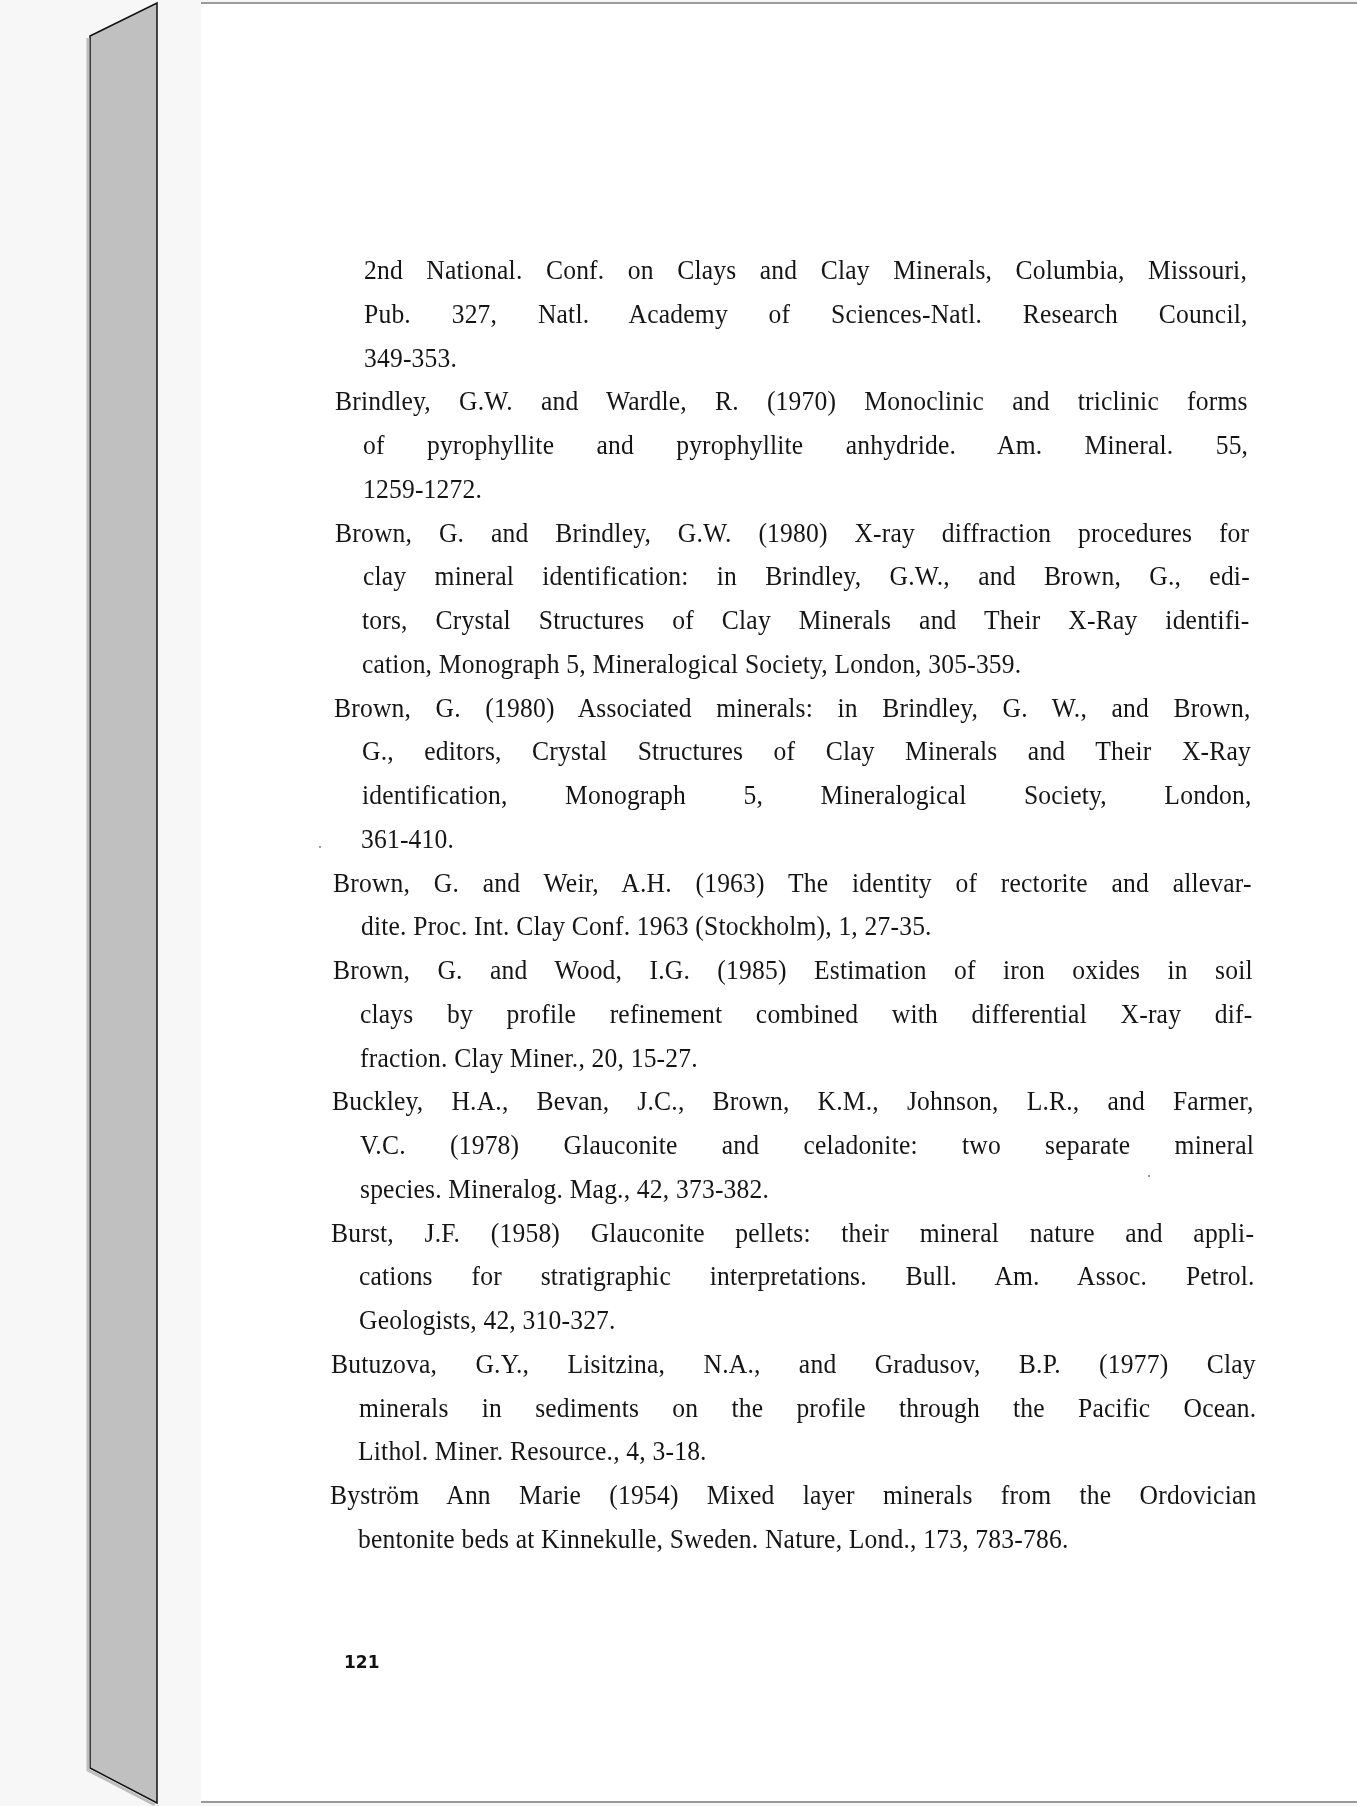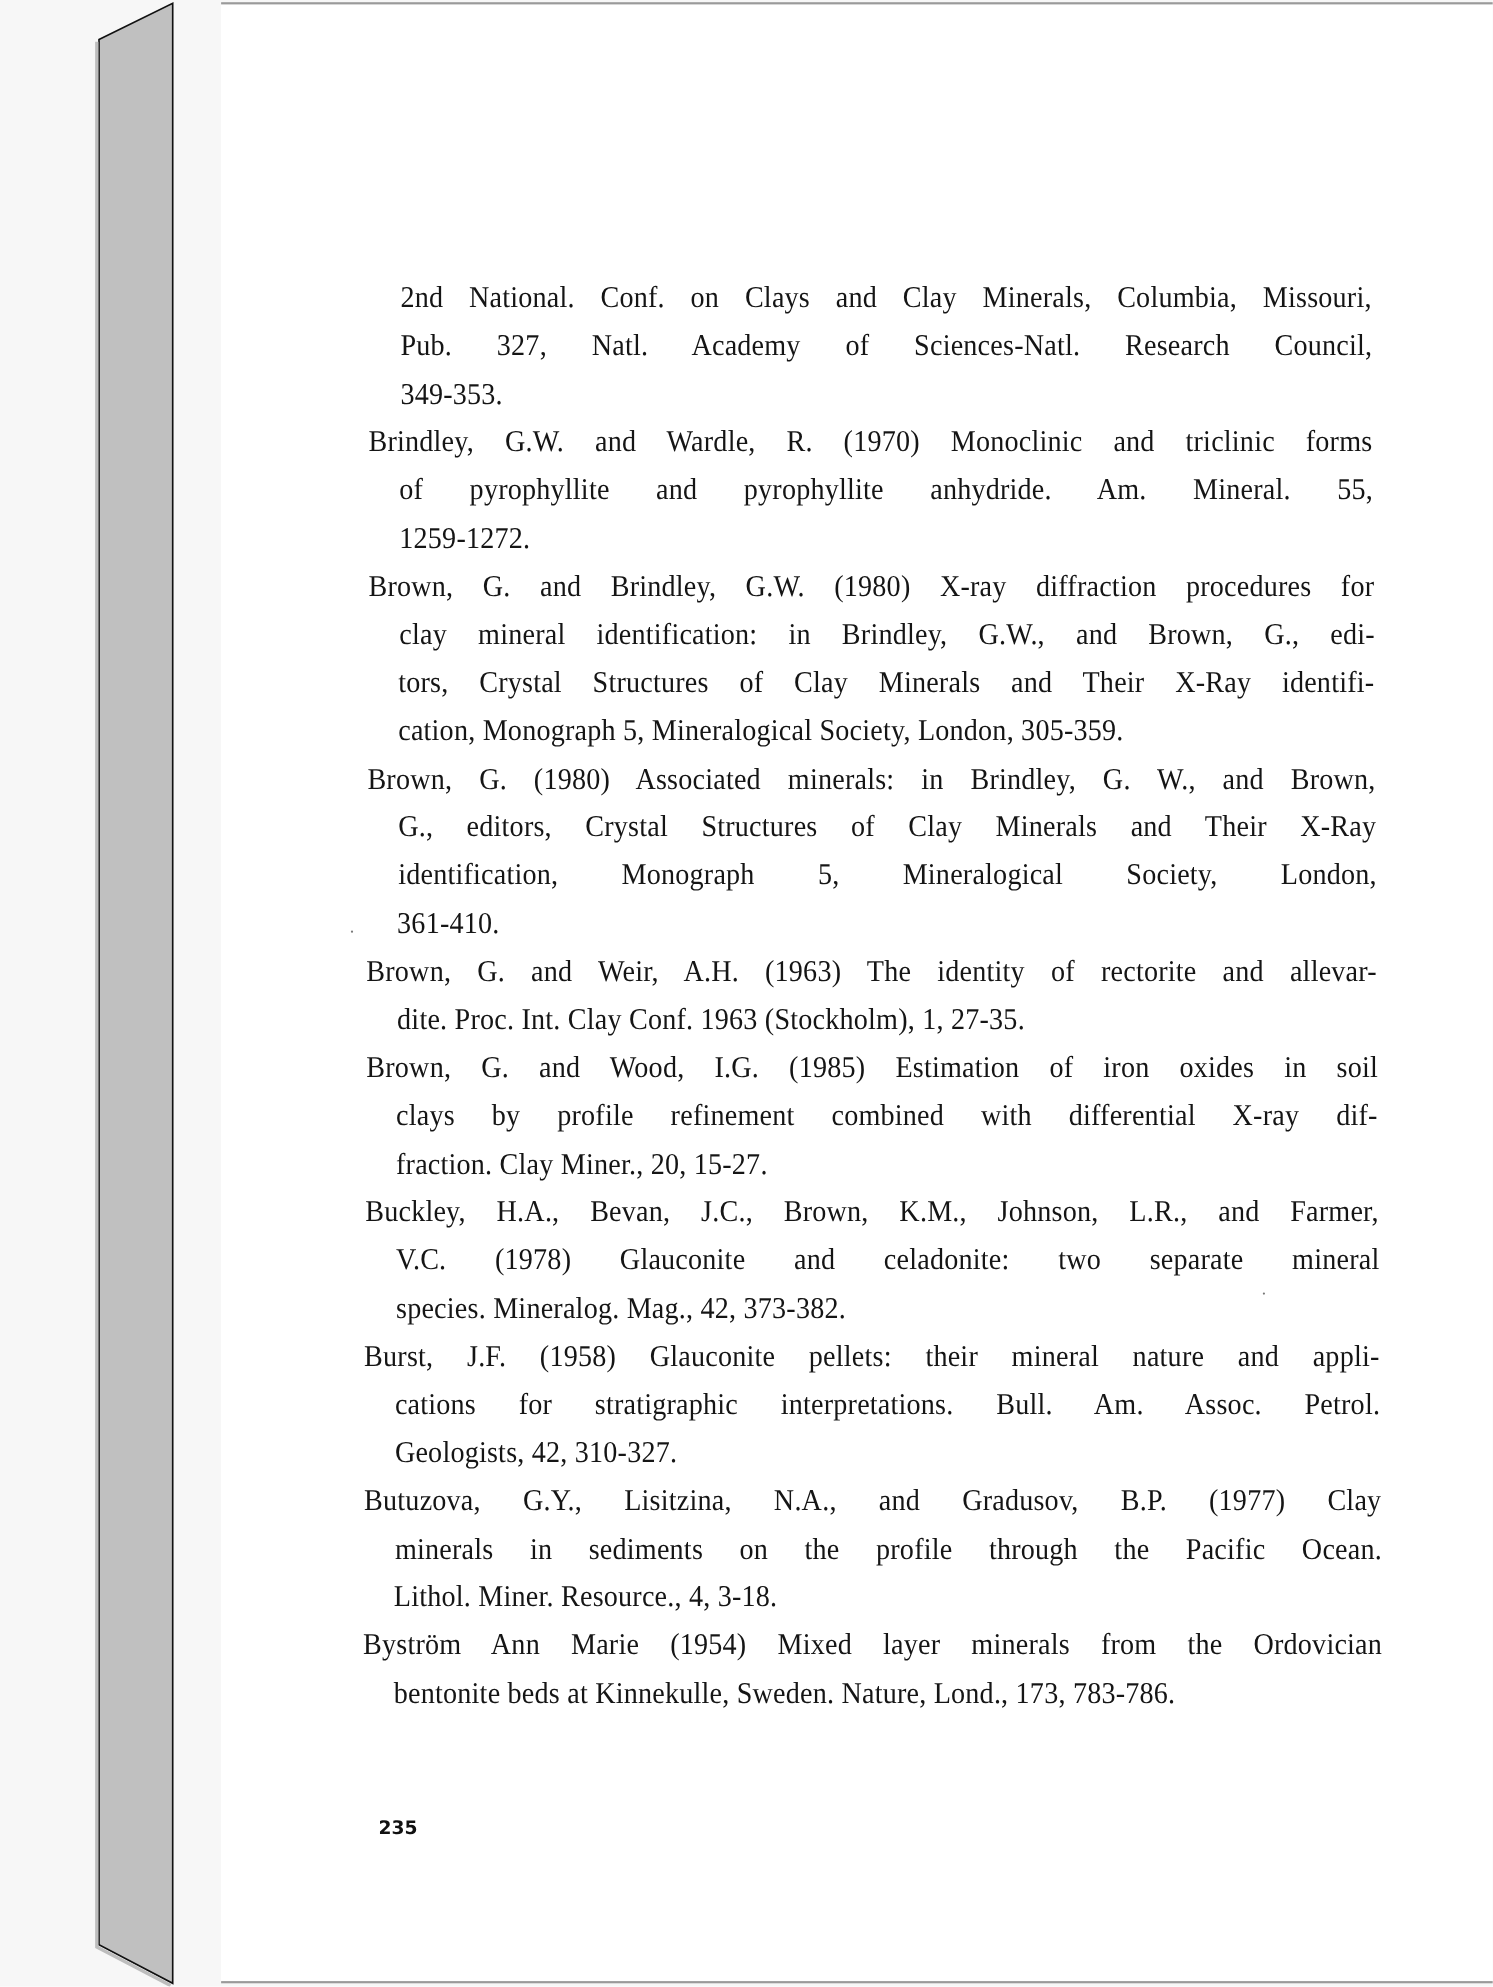--- a/index.html
+++ b/index.html
@@ -102,16 +102,16 @@
       <div>
         <div class="line" style="left: 129.828px; top: 1337.75px; width: 994.401px; white-space: normal; overflow: visible;">Butuzova, G.Y., Lisitzina, N.A., and Gradusov, B.P. (1977) Clay</div>
         <div class="line" style="left: 157.621px; top: 1381.5px; width: 964.887px; white-space: normal; overflow: visible;">minerals in sediments on the profile through the Pacific Ocean.</div>
         <div class="line last" style="left: 157.414px; top: 1425.25px; width: 965.48px; white-space: normal; overflow: visible;">Lithol. Miner. Resource., 4, 3-18.</div>
       </div>
       <div>
         <div class="line" style="left: 129.207px; top: 1469px; width: 996.181px; white-space: normal; overflow: visible;">Byström Ann Marie (1954) Mixed layer minerals from the Ordovician</div>
         <div class="line last" style="left: 157px; top: 1512.75px; width: 966.667px; white-space: normal; overflow: visible;">bentonite beds at Kinnekulle, Sweden. Nature, Lond., 173, 783-786.</div>
       </div>
     </div>
-  <div class="pagenum">235</div>
+  <div class="pagenum">121</div>
   <div class="speck" style="left:118px; top:842px;"></div>
   <div class="speck" style="left:947px; top:1171px;"></div>
 </div>
 
 </body></html>

